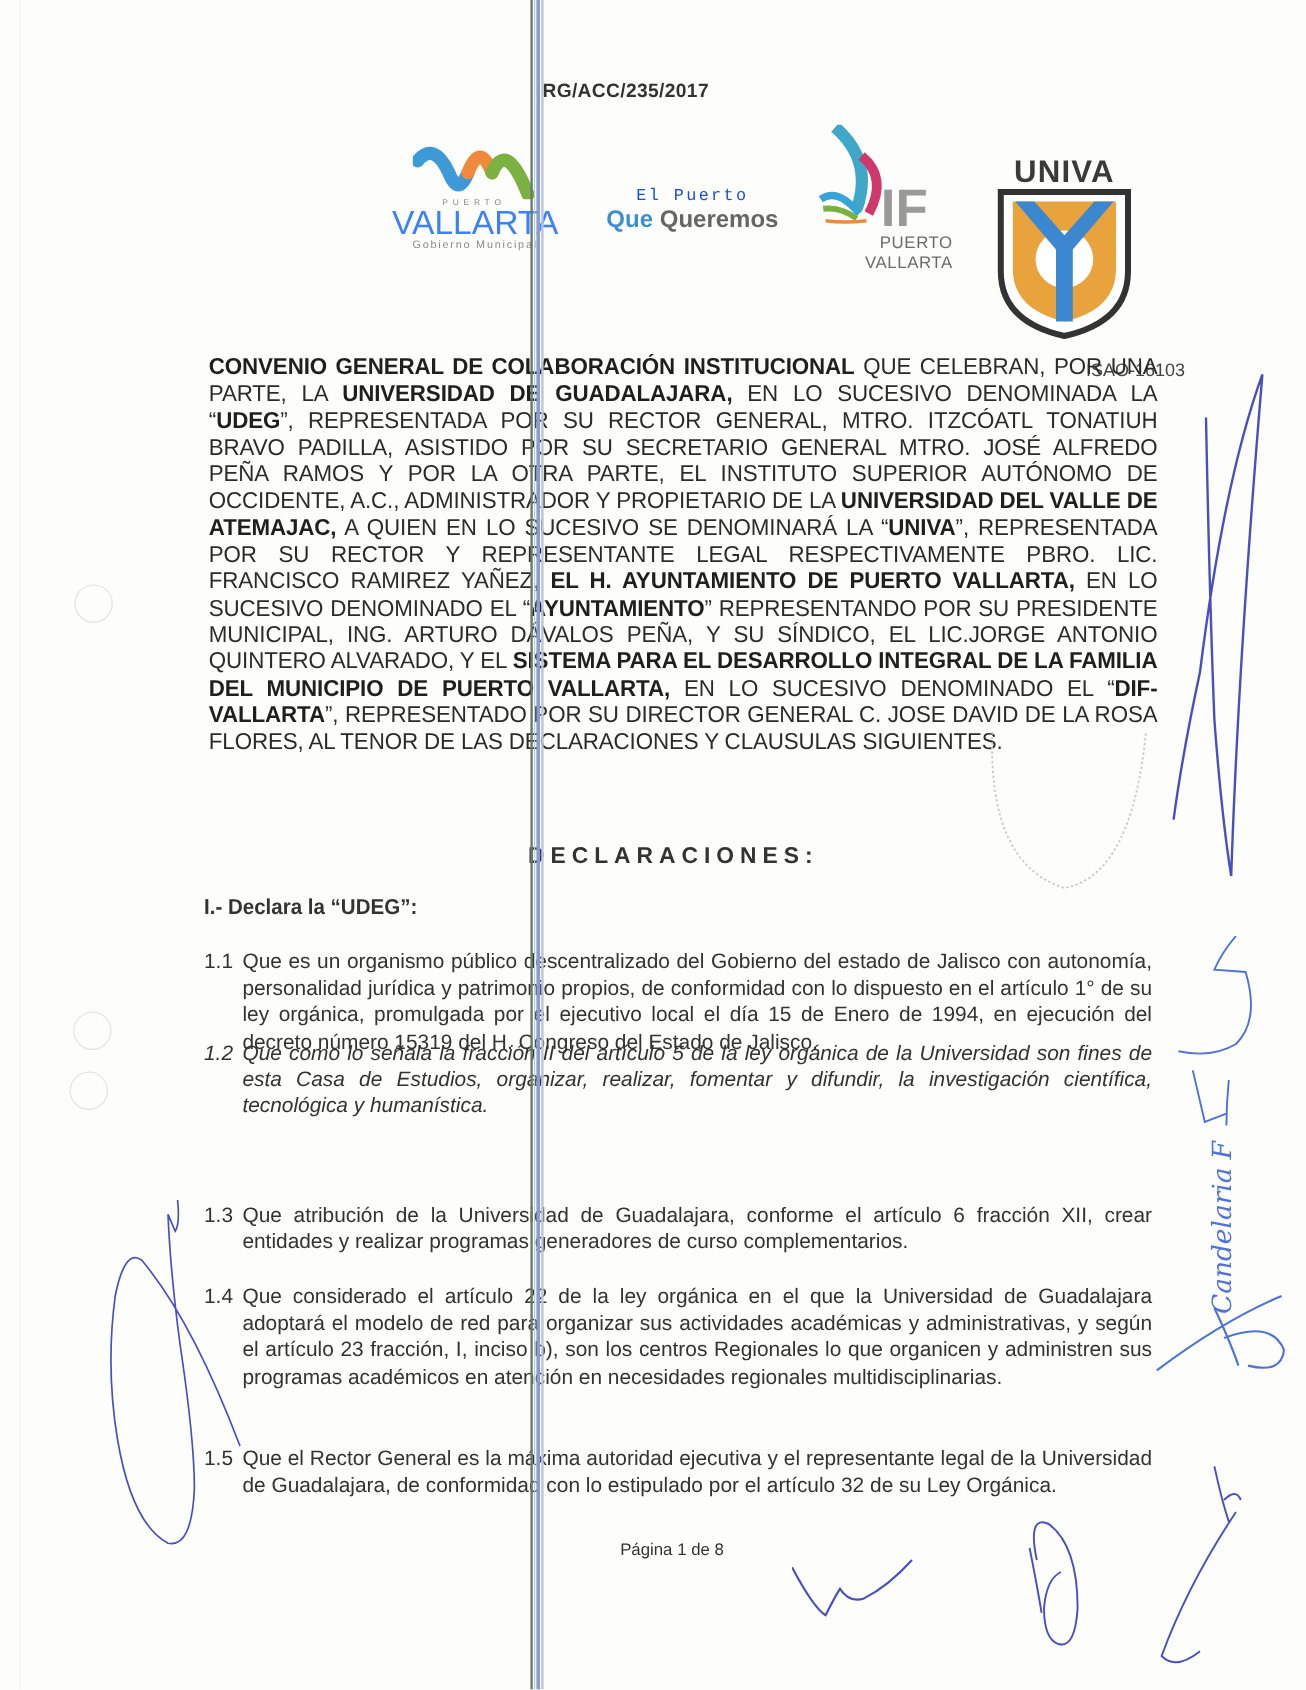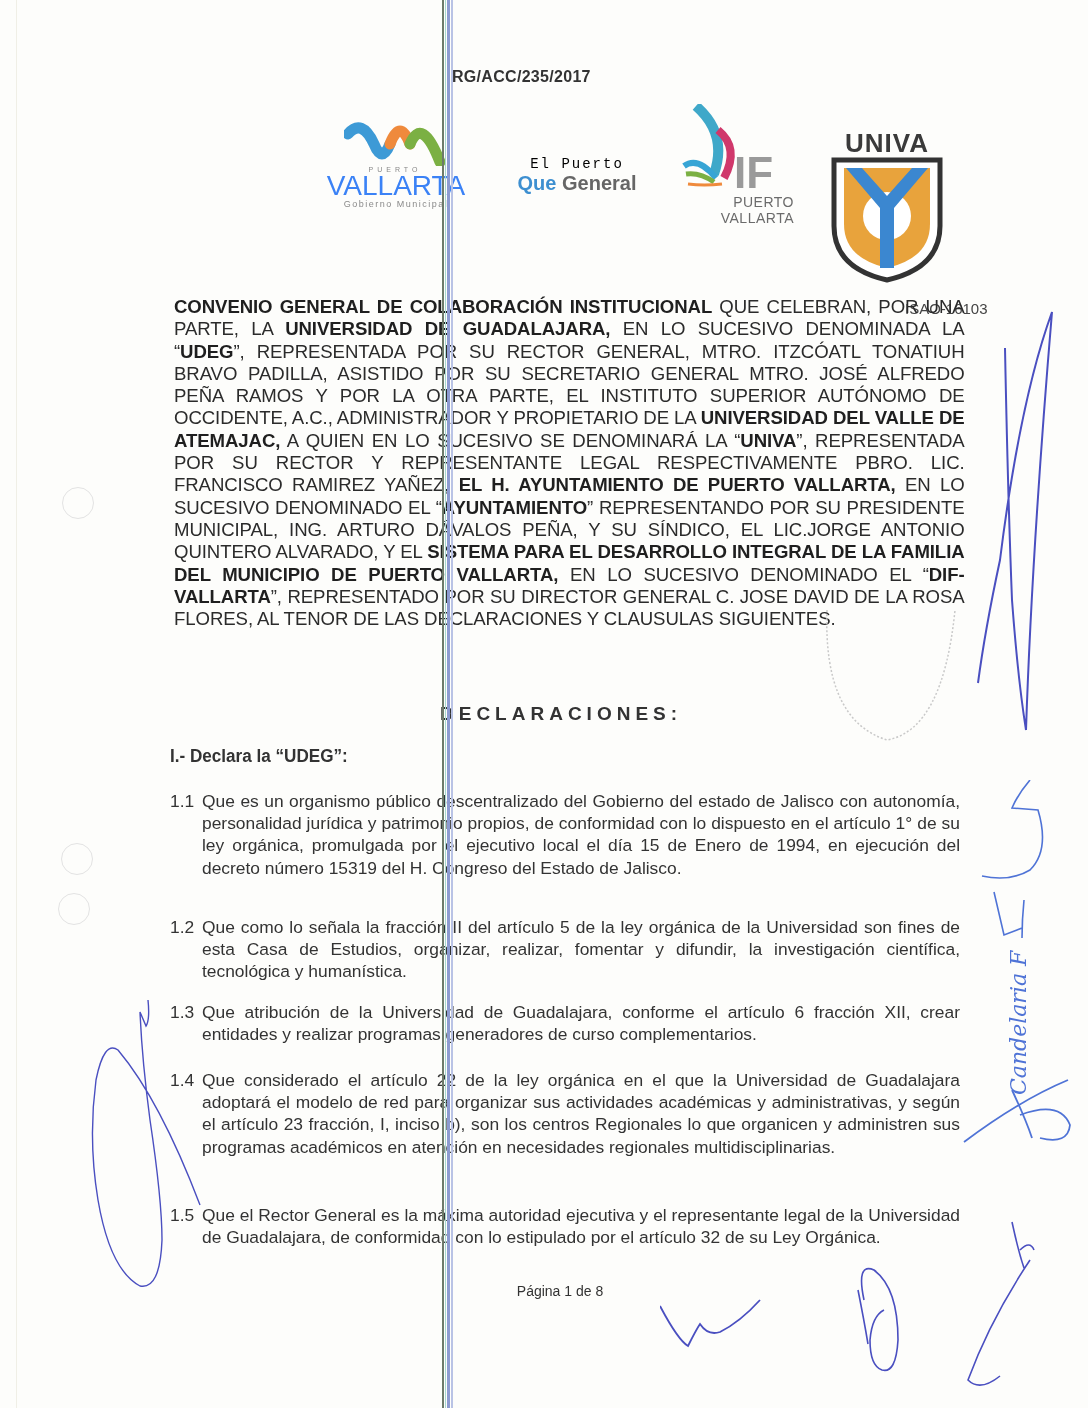--- a/index.html
+++ b/index.html
@@ -37,24 +37,24 @@
       <path d="M4 20 Q18 4 30 30 Q38 50 46 30" stroke="#3d9ad6" stroke-width="11" fill="none" stroke-linecap="round"></path>
       <path d="M46 30 Q56 4 66 30" stroke="#ef8a3c" stroke-width="11" fill="none" stroke-linecap="round"></path>
       <path d="M66 30 Q78 2 96 48" stroke="#7bb043" stroke-width="11" fill="none" stroke-linecap="round"></path>
     </svg>
     <div style="text-align:center;font-size:7px;letter-spacing:4px;color:#888;margin-left:-10px;">PUERTO</div>
     <div style="text-align:center;font-size:28px;color:#3b82f6;line-height:26px;margin-left:-8px;">VALLARTA</div>
     <div style="text-align:center;font-size:9px;letter-spacing:1.5px;color:#8a8a8a;margin-left:-8px;">Gobierno Municipal</div>
   </div>
 
   <div class="abs" style="left:322px;top:56px;width:170px;">
-    <div style="text-align:center;font-family:'Liberation Mono',monospace;font-size:14px;letter-spacing:2px;color:#000000;">El Puerto</div>
+    <div style="text-align:center;font-family:'Liberation Mono',monospace;font-size:14px;letter-spacing:2px;color:#1d4ed8;">El Puerto</div>
     <div style="text-align:center;font-size:20px;font-weight:bold;line-height:22px;">
       <span style="color:#3d8fd0;">Que</span>
-      <span style="color:#666;">General</span>
+      <span style="color:#666;">Queremos</span>
     </div>
   </div>
 
   <div class="abs" style="left:504px;top:4px;width:120px;height:110px;text-align:right;">
     <svg width="120" height="90" viewBox="0 0 120 90">
       <path d="M22 2 Q54 30 40 70" stroke="#3fa8c9" stroke-width="10" fill="none"></path>
       <path d="M44 26 Q66 44 50 74" stroke="#d0386b" stroke-width="8" fill="none"></path>
       <path d="M10 62 Q24 52 42 74" stroke="#37a5d5" stroke-width="6" fill="none"></path>
       <path d="M12 70 Q26 68 40 78" stroke="#7bb043" stroke-width="5" fill="none"></path>
       <path d="M14 80 Q30 82 48 80" stroke="#ef8a3c" stroke-width="3" fill="none"></path>
@@ -78,21 +78,21 @@
 
 <div class="abs para intro" id="intro"><b>CONVENIO GENERAL DE COLABORACIÓN INSTITUCIONAL</b><span>  QUE CELEBRAN, POR UNA PARTE, LA </span><b>UNIVERSIDAD DE GUADALAJARA,</b><span>  EN LO SUCESIVO DENOMINADA LA “</span><b>UDEG</b><span>”, REPRESENTADA POR SU RECTOR GENERAL, MTRO. ITZCÓATL TONATIUH BRAVO PADILLA, ASISTIDO POR SU SECRETARIO GENERAL MTRO. JOSÉ ALFREDO PEÑA RAMOS Y POR LA OTRA PARTE, EL INSTITUTO SUPERIOR AUTÓNOMO DE OCCIDENTE, A.C., ADMINISTRADOR Y PROPIETARIO DE LA </span><b>UNIVERSIDAD DEL VALLE DE ATEMAJAC,</b><span> A QUIEN EN LO SUCESIVO SE DENOMINARÁ LA “</span><b>UNIVA</b><span>”, REPRESENTADA POR SU RECTOR Y REPRESENTANTE LEGAL RESPECTIVAMENTE PBRO. LIC. FRANCISCO RAMIREZ YAÑEZ, </span><b>EL H. AYUNTAMIENTO DE PUERTO VALLARTA,</b><span> EN LO SUCESIVO DENOMINADO EL “</span><b>AYUNTAMIENTO</b><span>” REPRESENTANDO POR SU PRESIDENTE MUNICIPAL, ING. ARTURO DÁVALOS PEÑA, Y SU SÍNDICO, EL LIC.JORGE ANTONIO QUINTERO ALVARADO, Y EL </span><b>SISTEMA PARA EL DESARROLLO INTEGRAL DE LA FAMILIA DEL MUNICIPIO DE PUERTO VALLARTA,</b><span> EN LO SUCESIVO DENOMINADO EL “</span><b>DIF-VALLARTA</b><span>”, REPRESENTADO POR SU DIRECTOR GENERAL C. JOSE DAVID DE LA ROSA FLORES, AL TENOR DE LAS DECLARACIONES Y CLAUSULAS SIGUIENTES.</span></div>
 
 <div class="abs decl-title">DECLARACIONES:</div>
 <div class="abs decl-sub">I.- Declara la “UDEG”:</div>
 
 <div class="item" style="top:790px;">
   <span class="num">1.1</span>
   <span class="txt">Que es un organismo público descentralizado del Gobierno del estado de Jalisco con autonomía, personalidad jurídica y patrimonio propios, de conformidad con lo dispuesto en el artículo 1° de su ley orgánica, promulgada por el ejecutivo local el día 15 de Enero de 1994, en ejecución del decreto número 15319 del H. Congreso del Estado de Jalisco.</span>
 </div>
-<div class="item" style="top:916px;">
+<div class="item" style="top:866px;font-style:italic;">
   <span class="num">1.2</span>
   <span class="txt">Que como lo señala la fracción II del artículo 5 de la ley orgánica de la Universidad son fines de esta Casa de Estudios, organizar, realizar, fomentar y difundir, la investigación científica, tecnológica y humanística.</span>
 </div>
 <div class="item" style="top:1001px;">
   <span class="num">1.3</span>
   <span class="txt">Que atribución de la Universidad de Guadalajara, conforme el artículo 6 fracción XII, crear entidades y realizar programas generadores de curso complementarios.</span>
 </div>
 <div class="item" style="top:1069px;">
   <span class="num">1.4</span>
   <span class="txt">Que considerado el artículo 22 de la ley orgánica en el que la Universidad de Guadalajara adoptará el modelo de red para organizar sus actividades académicas y administrativas, y según el artículo 23 fracción,  I, inciso b), son los centros Regionales lo que organicen y administren sus programas académicos en atención en necesidades regionales multidisciplinarias.</span>

